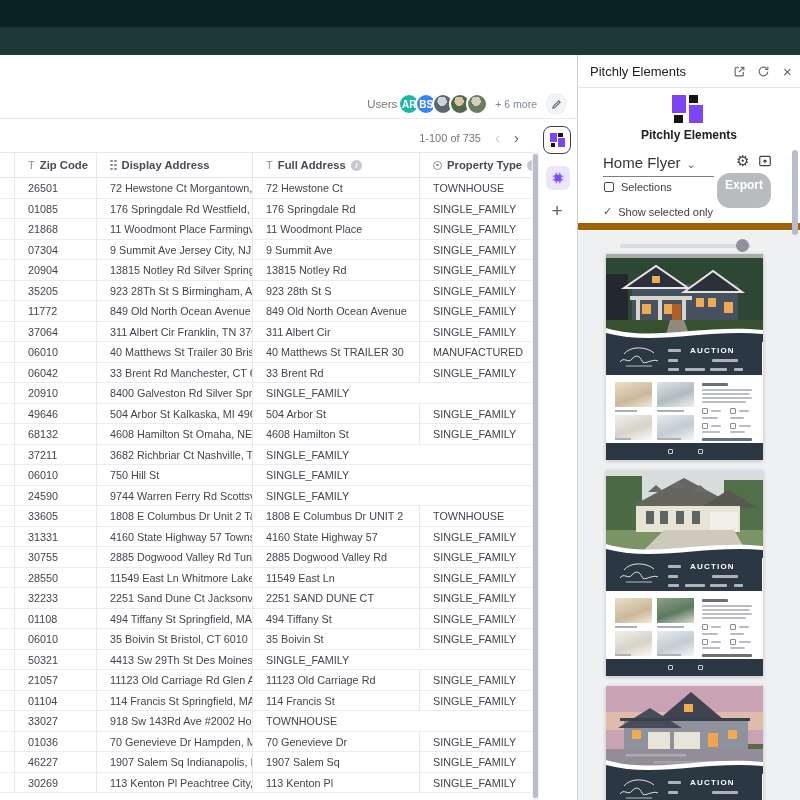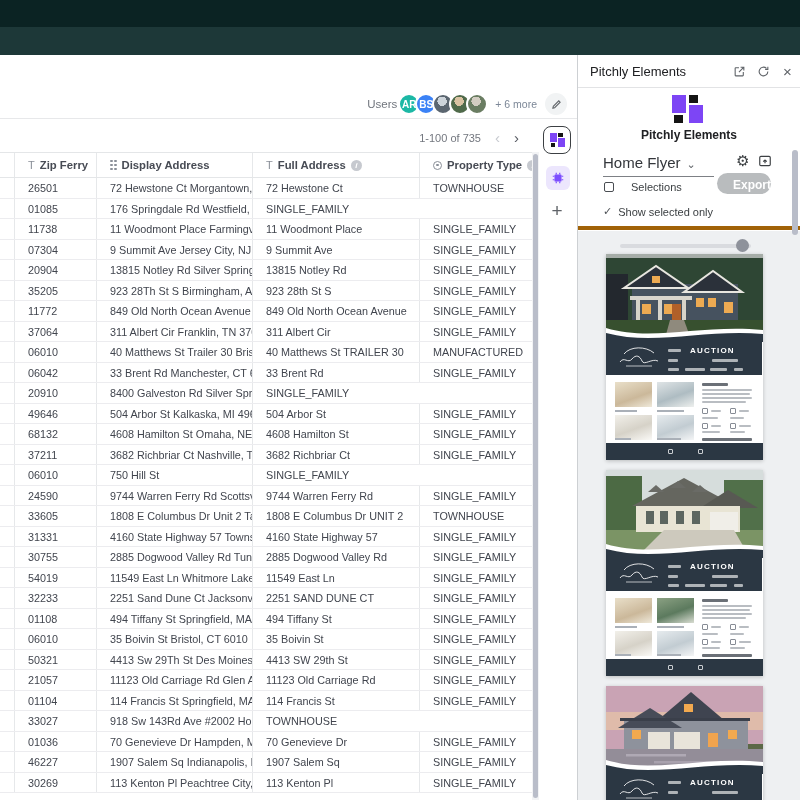--- a/index.html
+++ b/index.html
@@ -89,31 +89,31 @@
   #panel-title { position:absolute; left:12px; top:9px; font-size:13px; color:#202124; }
   .pnl-ic { position:absolute; top:9px; width:15px; height:15px; color:#5f6368; }
   #panel-close { font-size:15px; line-height:15px; text-align:center; }
   #brand { position:relative; height:57px; }
   #brand-logo { position:absolute; left:94px; top:6px; width:34px; height:30px; }
   #brand-logo i { position:absolute; }
   .sq-p { background:#7d45f5; } .sq-k { background:#141414; }
   #brand-name { position:absolute; left:0; top:40px; width:100%; text-align:center; font-size:12px;
     font-weight:bold; color:#202124; }
 
-  #controls { position:relative; height:85px; border-bottom:4px solid #a16207; }
+  #controls { position:relative; height:85px; border-bottom:7px solid #a16207; }
   #template-select { position:absolute; left:25px; top:9px; font-size:15px; color:#33363b; font-weight:500;
     padding-bottom:5px; border-bottom:1px solid #7d8085; width:111px; }
   #template-caret { font-size:11px; color:#5f6368; margin-left:6px; }
   #gear-btn { position:absolute; left:158px; top:7px; font-size:15px; color:#3c4043; }
   #send-btn { position:absolute; left:180px; top:9px; width:14px; height:14px; color:#3c4043; }
-  #selections-row { position:absolute; left:26px; top:36px; display:flex; align-items:center; gap:17px; }
+  #selections-row { position:absolute; left:26px; top:36px; display:flex; align-items:center; gap:7px; }
   #selections-chk { width:10px; height:10px; border:1.4px solid #494d52; border-radius:2px; }
   #selections-label { font-size:11px; color:#3c4043; }
-  #export-btn { position:absolute; left:139px; top:28px; width:54px; height:21px; border-radius:13px;
-    background:#b9bcbe; color:#fff; font-size:12px; font-weight:bold; text-align:right; line-height:24px; }
+  #export-btn { position:absolute; left:139px; top:28px; width:54px; height:35px; border-radius:13px;
+    background:#b9bcbe; color:#fff; font-size:12px; font-weight:bold; text-align:center; line-height:24px; }
   #show-selected-row { position:absolute; left:25px; top:60px; display:flex; align-items:center; gap:6px; }
   #show-selected-check { font-size:11px; color:#4d5156; }
   #show-selected-label { font-size:11px; color:#3c4043; }
 
   #previews { position:absolute; left:0; top:176px; width:222px; height:569px; background:#eef0f2; overflow:hidden; }
   #zoom-slider { position:absolute; left:42px; top:13px; width:131px; height:3.5px; border-radius:2px; background:#d9dbdf; }
   #zoom-handle { position:absolute; left:158px; top:8px; width:13px; height:13px; border-radius:50%; background:#8e929b; }
 
   .flyer-card { position:absolute; left:28px; width:157px; height:206px; background:#fff;
     box-shadow:0 1px 4px rgba(0,0,0,.22); overflow:hidden; }
@@ -201,21 +201,21 @@
       <span id="page-range">1-100 of 735</span>
       <span id="prev-page" class="pg-chev">‹</span>
       <span id="next-page" class="pg-chev">›</span>
     </div>
 
     <div id="grid" class="abs">
       <div id="grid-head">
         <div class="gutter"></div>
         <div class="c1">
           <span class="type-ic">T</span>
-          <span>Zip Ferry</span>
+          <span>Zip Code</span>
         </div>
         <div class="c2">
           <span class="dots-ic">
               <i></i>
               <i></i>
               <i></i>
               <i></i>
               <i></i>
               <i></i>
             </span>
@@ -237,25 +237,26 @@
             <div class="gutter"></div>
             <div class="c1">26501</div>
             <div class="c2">72 Hewstone Ct Morgantown, WV 2…</div>
             <div class="c3">72 Hewstone Ct</div>
             <div class="c4">TOWNHOUSE</div>
           </div>
           <div class="trow">
             <div class="gutter"></div>
             <div class="c1">01085</div>
             <div class="c2">176 Springdale Rd Westfield, MA 1085</div>
-            <div class="c4">SINGLE_FAMILY</div>
-          </div>
-          <div class="trow">
-            <div class="gutter"></div>
-            <div class="c1">11738</div>
+            <div class="c3">176 Springdale Rd</div>
+            <div class="c4">SINGLE_FAMILY</div>
+          </div>
+          <div class="trow">
+            <div class="gutter"></div>
+            <div class="c1">21868</div>
             <div class="c2">11 Woodmont Place Farmingville, NY…</div>
             <div class="c3">11 Woodmont Place</div>
             <div class="c4">SINGLE_FAMILY</div>
           </div>
           <div class="trow">
             <div class="gutter"></div>
             <div class="c1">07304</div>
             <div class="c2">9 Summit Ave Jersey City, NJ 7304</div>
             <div class="c3">9 Summit Ave</div>
             <div class="c4">SINGLE_FAMILY</div>
@@ -319,34 +320,32 @@
             <div class="gutter"></div>
             <div class="c1">68132</div>
             <div class="c2">4608 Hamilton St Omaha, NE 68132</div>
             <div class="c3">4608 Hamilton St</div>
             <div class="c4">SINGLE_FAMILY</div>
           </div>
           <div class="trow">
             <div class="gutter"></div>
             <div class="c1">37211</div>
             <div class="c2">3682 Richbriar Ct Nashville, TN 37211</div>
-            <div class="c3">3682 Richbriar Ct</div>
             <div class="c4">SINGLE_FAMILY</div>
           </div>
           <div class="trow">
             <div class="gutter"></div>
             <div class="c1">06010</div>
             <div class="c3">750 Hill St</div>
             <div class="c4">SINGLE_FAMILY</div>
           </div>
           <div class="trow">
             <div class="gutter"></div>
             <div class="c1">24590</div>
             <div class="c2">9744 Warren Ferry Rd Scottsville, VA…</div>
-            <div class="c3">9744 Warren Ferry Rd</div>
             <div class="c4">SINGLE_FAMILY</div>
           </div>
           <div class="trow">
             <div class="gutter"></div>
             <div class="c1">33605</div>
             <div class="c2">1808 E Columbus Dr Unit 2 Tampa, F…</div>
             <div class="c3">1808 E Columbus Dr UNIT 2</div>
             <div class="c4">TOWNHOUSE</div>
           </div>
           <div class="trow">
@@ -358,21 +357,21 @@
           </div>
           <div class="trow">
             <div class="gutter"></div>
             <div class="c1">30755</div>
             <div class="c2">2885 Dogwood Valley Rd Tunnel Hill…</div>
             <div class="c3">2885 Dogwood Valley Rd</div>
             <div class="c4">SINGLE_FAMILY</div>
           </div>
           <div class="trow">
             <div class="gutter"></div>
-            <div class="c1">54019</div>
+            <div class="c1">28550</div>
             <div class="c2">11549 East Ln Whitmore Lake, MI 48…</div>
             <div class="c3">11549 East Ln</div>
             <div class="c4">SINGLE_FAMILY</div>
           </div>
           <div class="trow">
             <div class="gutter"></div>
             <div class="c1">32233</div>
             <div class="c2">2251 Sand Dune Ct Jacksonville, FL 3…</div>
             <div class="c3">2251 SAND DUNE CT</div>
             <div class="c4">SINGLE_FAMILY</div>
@@ -388,21 +387,20 @@
             <div class="gutter"></div>
             <div class="c1">06010</div>
             <div class="c2">35 Boivin St Bristol, CT 6010</div>
             <div class="c3">35 Boivin St</div>
             <div class="c4">SINGLE_FAMILY</div>
           </div>
           <div class="trow">
             <div class="gutter"></div>
             <div class="c1">50321</div>
             <div class="c2">4413 Sw 29Th St Des Moines, IA 503…</div>
-            <div class="c3">4413 SW 29th St</div>
             <div class="c4">SINGLE_FAMILY</div>
           </div>
           <div class="trow">
             <div class="gutter"></div>
             <div class="c1">21057</div>
             <div class="c2">11123 Old Carriage Rd Glen Arm, MD…</div>
             <div class="c3">11123 Old Carriage Rd</div>
             <div class="c4">SINGLE_FAMILY</div>
           </div>
           <div class="trow">

